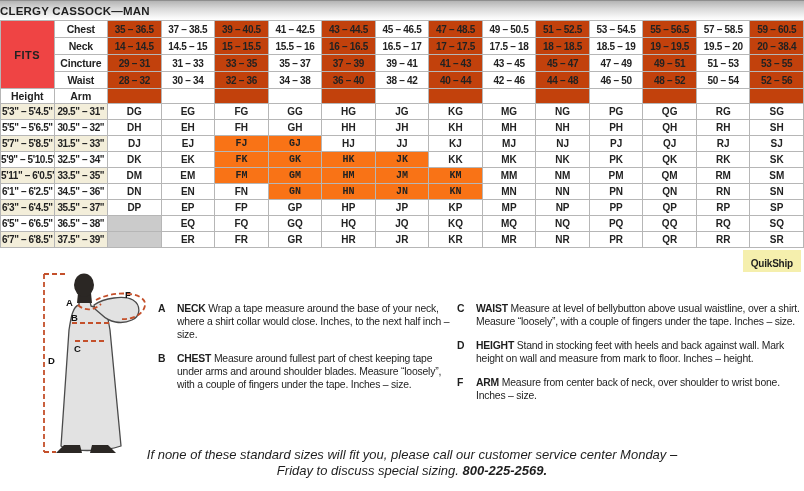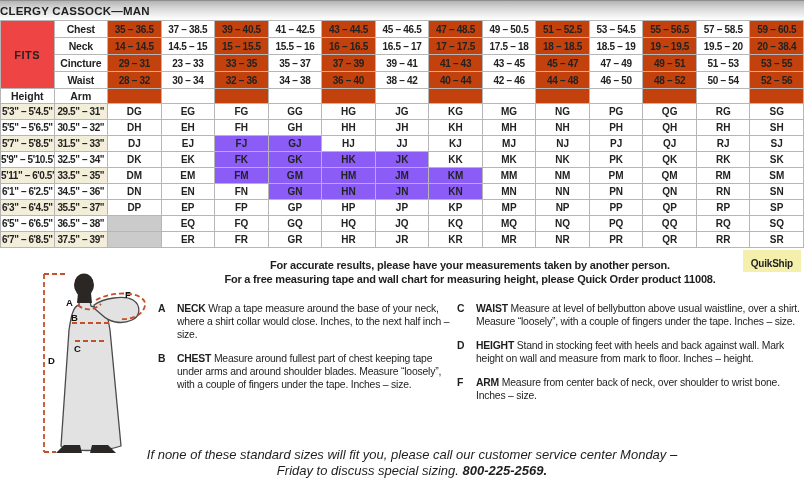--- a/index.html
+++ b/index.html
@@ -22,21 +22,21 @@
   td.fits{background:#ef4444;font-size:11px;letter-spacing:.5px;}
   td.mlabel{text-align:right;padding-right:6px;font-size:10.5px;background:#fff;letter-spacing:-.2px;}
   td.mval{font-size:10px;letter-spacing:-.3px;}
   td.alt{background:#c2410c;margin-left:32px;}
   td.hlabel{text-align:left;padding-left:5px;font-size:10.5px;background:#fff;}
   td.alabel{font-size:10.5px;background:#fff;}
   td.hval{text-align:left;padding-left:4px;font-size:10px;letter-spacing:-.4px;}
   td.aval{font-size:10px;letter-spacing:-.4px;}
   td.altrow{background:#f3eeda;}
   td.code{font-size:10px;}
-  td.code.hl{background:#8b5cf6;}
+  td.code.hl{background:#f97316;font-family:Liberation Mono, monospace;}
   td.gray{background:#cbcbcb;}
 
   
   .quikship{position:absolute;top:250px;right:3px;background:#f5efad;font-weight:bold;
             font-size:10px;padding:8px 8px 3px;letter-spacing:-.2px;}
 
   
   .notes{position:absolute;top:259px;left:140px;width:660px;text-align:center;
          font-weight:bold;font-size:11px;line-height:13.5px;letter-spacing:-.2px;}
 
@@ -97,21 +97,21 @@
           <td class="mval">17.5 – 18</td>
           <td class="mval alt">18 – 18.5</td>
           <td class="mval">18.5 – 19</td>
           <td class="mval alt">19 – 19.5</td>
           <td class="mval">19.5 – 20</td>
           <td class="mval alt">20 – 38.4</td>
         </tr>
         <tr class="mrow">
           <td class="mlabel">Cincture</td>
           <td class="mval alt">29 – 31</td>
-          <td class="mval">23 – 33</td>
+          <td class="mval">31 – 33</td>
           <td class="mval alt">33 – 35</td>
           <td class="mval">35 – 37</td>
           <td class="mval alt">37 – 39</td>
           <td class="mval">39 – 41</td>
           <td class="mval alt">41 – 43</td>
           <td class="mval">43 – 45</td>
           <td class="mval alt">45 – 47</td>
           <td class="mval">47 – 49</td>
           <td class="mval alt">49 – 51</td>
           <td class="mval">51 – 53</td>
@@ -301,24 +301,20 @@
           <td class="code">PR</td>
           <td class="code">QR</td>
           <td class="code">RR</td>
           <td class="code">SR</td>
         </tr>
       </tbody>
     </table>
 
   <div class="quikship">QuikShip</div>
 
-  <div class="notes">
-    <div>For accurate results, please have your measurements taken by another person.</div>
-    <div>For a free measuring tape and wall chart for measuring height, please Quick Order product 11008.</div>
-  </div>
 
   <svg class="figure" viewBox="0 0 152 194">
 
     <path d="M71,30 L82,30 L83,35 C92,37 98,41 100,48 L102,59 L113,175 C96,181 60,181 53,175 L61,59 C63,46 65,35 71,34 Z" fill="#e2e2e2" stroke="#4a4a4a" stroke-width="1.3" stroke-linejoin="round"></path>
 
     <path d="M86,34 C96,27 116,24 125,29 C133,34 133,45 124,49 C113,54 101,51 94,44 L87,38 Z" fill="#e2e2e2" stroke="#4a4a4a" stroke-width="1.3" stroke-linejoin="round"></path>
 
     <path d="M70,22 L83,22 L84,32 L69,32 Z" fill="#2b2724"></path>
     <ellipse cx="76" cy="14" rx="10" ry="11.5" fill="#2b2724"></ellipse>
 

